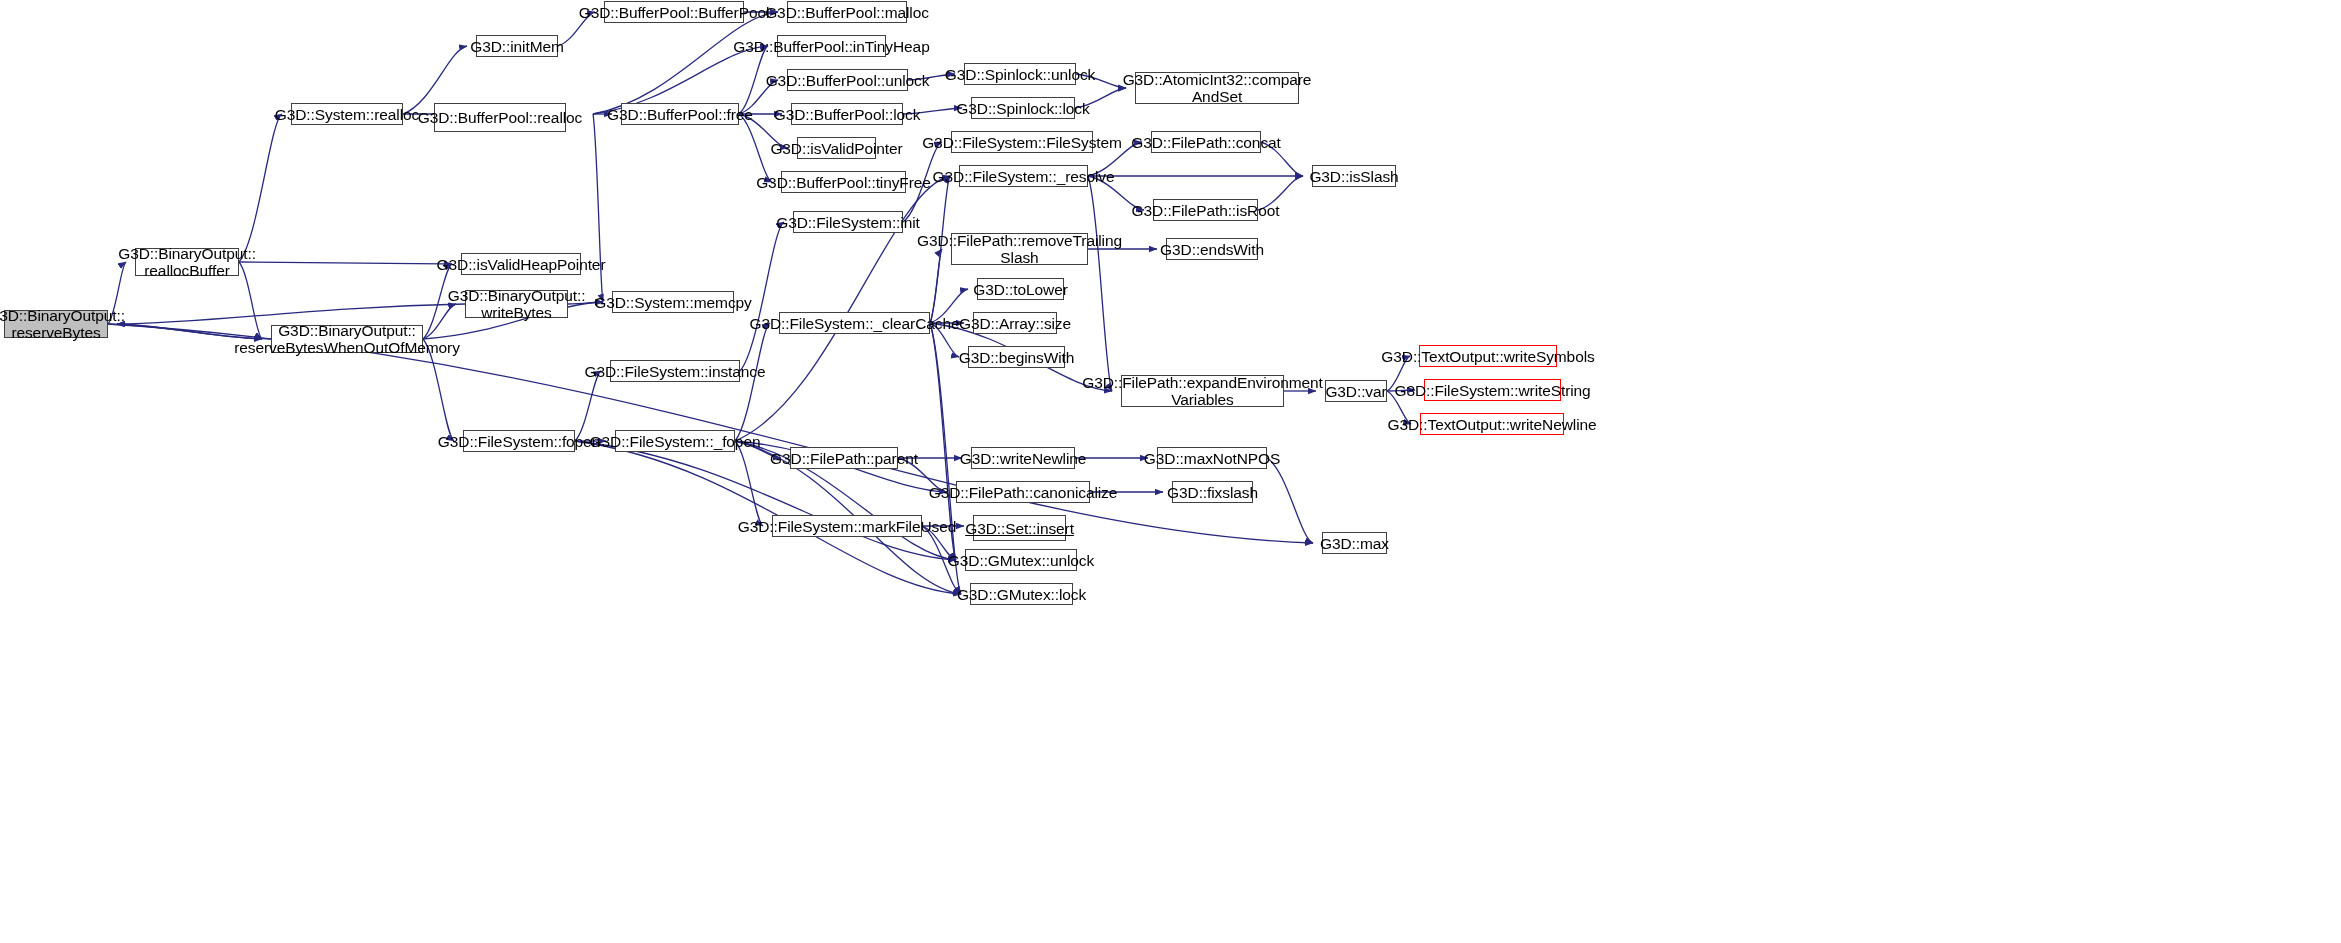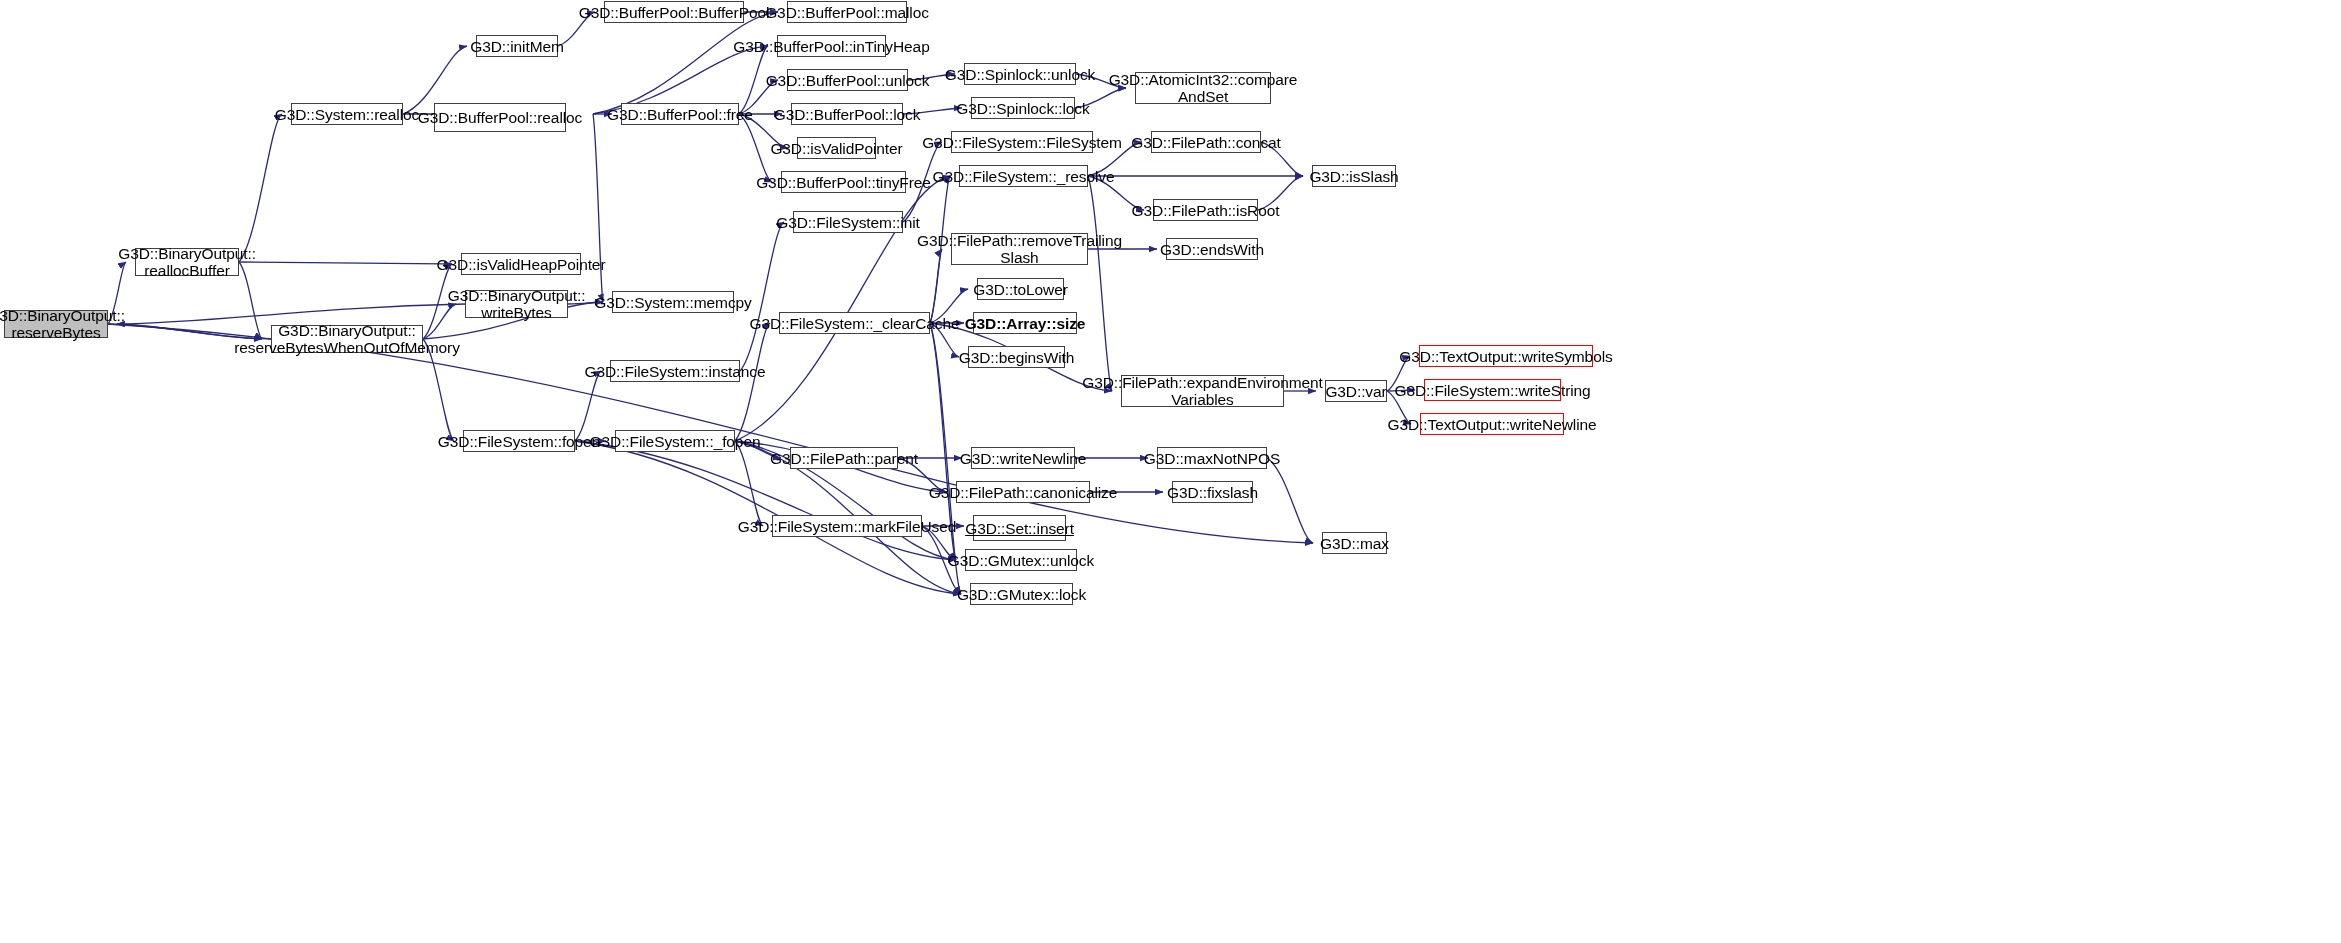--- a/index.html
+++ b/index.html
@@ -132,44 +132,44 @@
       <div class="node" style="left: 604px; top: 1px; width: 140px; height: 22px;">G3D::BufferPool::BufferPool</div>
       <div class="node" style="left: 787px; top: 1px; width: 120px; height: 22px;">G3D::BufferPool::malloc</div>
       <div class="node" style="left: 621px; top: 103px; width: 118px; height: 22px;">G3D::BufferPool::free</div>
       <div class="node" style="left: 777px; top: 35px; width: 109px; height: 22px;">G3D::BufferPool::inTinyHeap</div>
       <div class="node" style="left: 787px; top: 69px; width: 121px; height: 22px;">G3D::BufferPool::unlock</div>
       <div class="node" style="left: 791px; top: 103px; width: 112px; height: 22px;">G3D::BufferPool::lock</div>
       <div class="node" style="left: 797px; top: 137px; width: 79px; height: 22px;">G3D::isValidPointer</div>
       <div class="node" style="left: 781px; top: 171px; width: 125px; height: 22px;">G3D::BufferPool::tinyFree</div>
       <div class="node" style="left: 964px; top: 63px; width: 112px; height: 22px;">G3D::Spinlock::unlock</div>
       <div class="node" style="left: 971px; top: 97px; width: 104px; height: 22px;">G3D::Spinlock::lock</div>
-      <div class="node" style="left: 1135px; top: 72px; width: 136px; height: 32px;">G3D::AtomicInt32::compare
+      <div class="node" style="left: 1135px; top: 72px; width: 164px; height: 32px;">G3D::AtomicInt32::compare
 AndSet</div>
       <div class="node" style="left: 951px; top: 131px; width: 142px; height: 22px;">G3D::FileSystem::FileSystem</div>
       <div class="node" style="left: 959px; top: 165px; width: 129px; height: 22px;">G3D::FileSystem::_resolve</div>
       <div class="node" style="left: 1151px; top: 131px; width: 110px; height: 22px;">G3D::FilePath::concat</div>
       <div class="node" style="left: 1153px; top: 199px; width: 105px; height: 22px;">G3D::FilePath::isRoot</div>
       <div class="node" style="left: 1312px; top: 165px; width: 84px; height: 22px;">G3D::isSlash</div>
       <div class="node" style="left: 793px; top: 211px; width: 110px; height: 22px;">G3D::FileSystem::init</div>
       <div class="node" style="left: 951px; top: 233px; width: 137px; height: 32px;">G3D::FilePath::removeTrailing
 Slash</div>
       <div class="node" style="left: 1166px; top: 238px; width: 92px; height: 22px;">G3D::endsWith</div>
       <div class="node" style="left: 977px; top: 278px; width: 87px; height: 22px;">G3D::toLower</div>
-      <div class="node" style="left: 973px; top: 312px; width: 104px; height: 22px; font-weight: bold;">G3D::Array::size</div>
+      <div class="node" style="left: 973px; top: 312px; width: 84px; height: 22px;">G3D::Array::size</div>
       <div class="node" style="left: 968px; top: 346px; width: 97px; height: 22px;">G3D::beginsWith</div>
       <div class="node" style="left: 779px; top: 312px; width: 151px; height: 22px;">G3D::FileSystem::_clearCache</div>
       <div class="node" style="left: 461px; top: 253px; width: 120px; height: 22px;">G3D::isValidHeapPointer</div>
       <div class="node" style="left: 465px; top: 290px; width: 103px; height: 28px;">G3D::BinaryOutput::
 writeBytes</div>
       <div class="node" style="left: 612px; top: 291px; width: 122px; height: 22px;">G3D::System::memcpy</div>
       <div class="node" style="left: 610px; top: 360px; width: 130px; height: 22px;">G3D::FileSystem::instance</div>
       <div class="node" style="left: 1121px; top: 375px; width: 163px; height: 32px;">G3D::FilePath::expandEnvironment
 Variables</div>
       <div class="node" style="left: 1325px; top: 380px; width: 62px; height: 22px;">G3D::var</div>
-      <div class="node red" style="left: 1419px; top: 345px; width: 174px; height: 22px;">G3D::TextOutput::writeSymbols</div>
+      <div class="node red" style="left: 1419px; top: 345px; width: 138px; height: 22px;">G3D::TextOutput::writeSymbols</div>
       <div class="node red" style="left: 1424px; top: 379px; width: 137px; height: 22px;">G3D::FileSystem::writeString</div>
       <div class="node red" style="left: 1420px; top: 413px; width: 144px; height: 22px;">G3D::TextOutput::writeNewline</div>
       <div class="node" style="left: 463px; top: 430px; width: 112px; height: 22px;">G3D::FileSystem::fopen</div>
       <div class="node" style="left: 615px; top: 430px; width: 120px; height: 22px;">G3D::FileSystem::_fopen</div>
       <div class="node" style="left: 790px; top: 447px; width: 108px; height: 22px;">G3D::FilePath::parent</div>
       <div class="node" style="left: 971px; top: 447px; width: 104px; height: 22px;">G3D::writeNewline</div>
       <div class="node" style="left: 1157px; top: 447px; width: 110px; height: 22px;">G3D::maxNotNPOS</div>
       <div class="node" style="left: 956px; top: 481px; width: 134px; height: 22px;">G3D::FilePath::canonicalize</div>
       <div class="node" style="left: 1172px; top: 481px; width: 81px; height: 22px;">G3D::fixslash</div>
       <div class="node" style="left: 772px; top: 515px; width: 150px; height: 22px;">G3D::FileSystem::markFileUsed</div>

